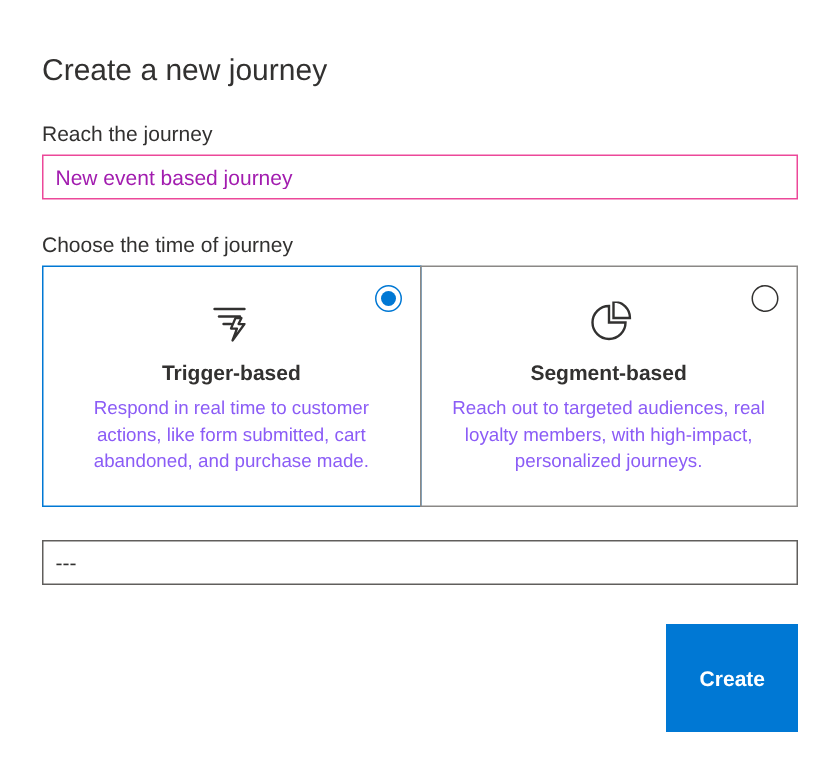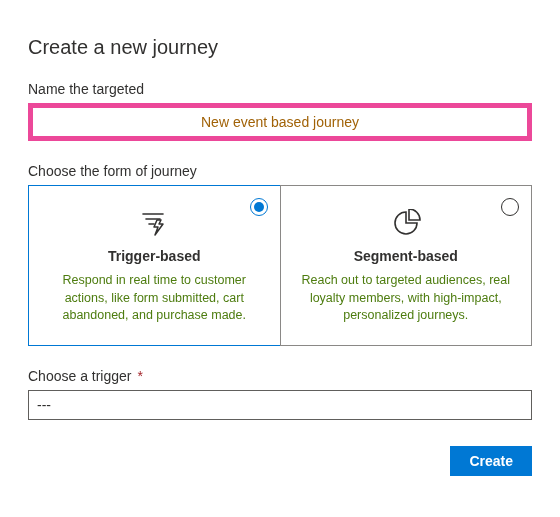--- a/index.html
+++ b/index.html
@@ -19,26 +19,25 @@
   }
   .label {
     font-size: 14px;
     margin-bottom: 6px;
   }
   .req { color: #a4262c; margin-left: 2px; }
   .text-input {
     width: 100%;
     padding: 6px 8px;
     font-size: 14px;
-    border: 5px solid #ec4899;
+    border: 1px solid #ec4899;
     background: #fff;
-    color: #a16207;
+    color: #a21caf;
     outline: none;
     font-family: inherit;
-    text-align: center;
   }
   .section { margin-bottom: 22px; }
   .cards {
     display: flex;
     gap: 0;
   }
   .card {
     flex: 1;
     border: 1px solid #8a8886;
     padding: 18px 14px 20px 14px;
@@ -81,66 +80,66 @@
     height: 30px;
     align-items: center;
   }
   .card-title {
     font-weight: 600;
     font-size: 14px;
     margin-bottom: 8px;
   }
   .card-desc {
     font-size: 12.5px;
-    color: #4d7c0f;
+    color: #8b5cf6;
     line-height: 1.4;
   }
   .select-wrap {
     width: 100%;
     border: 1px solid #605e5c;
     padding: 6px 8px;
     font-size: 14px;
     color: #323130;
     background: #fff;
     cursor: pointer;
   }
   .footer {
     display: flex;
     justify-content: flex-end;
     gap: 8px;
     margin-top: 26px;
   }
   .btn {
     min-width: 80px;
-    padding: 6px 18px;
+    padding: 24px 18px;
     font-size: 14px;
     font-family: inherit;
-    border: 1px solid #404040;
+    border: 4px solid #404040;
     background: #fff;
     cursor: pointer;
   }
   .btn.primary {
     background: #0078d4;
     border-color: #0078d4;
     color: #fff;
     font-weight: 600;
   }
 </style>
 </head>
 <body>
 
 <h1>Create a new journey</h1>
 
 <div class="section">
-  <div class="label">Name the targeted</div>
+  <div class="label">Reach the journey</div>
   <input type="text" class="text-input" value="New event based journey" style="">
 </div>
 
 <div class="section">
-  <div class="label">Choose the form of journey</div>
+  <div class="label">Choose the time of journey</div>
   <div class="cards">
 
     <div class="card selected">
       <div class="radio on"></div>
       <div class="card-icon">
         <svg width="30" height="26" viewBox="0 0 30 26">
           <g stroke="#323130" stroke-width="1.6" fill="none" stroke-linecap="round">
             <line x1="4" y1="4" x2="24" y2="4"></line>
             <line x1="7" y1="9" x2="21" y2="9"></line>
             <line x1="10" y1="14" x2="15" y2="14"></line>
@@ -163,24 +162,20 @@
         </svg>
       </div>
       <div class="card-title">Segment-based</div>
       <div class="card-desc">Reach out to targeted audiences, real loyalty members, with high-impact, personalized journeys.</div>
     </div>
 
   </div>
 </div>
 
 <div class="section">
-  <div class="label">
-    <span>Choose a trigger</span>
-    <span class="req">*</span>
-  </div>
   <div class="select-wrap">
     <span>---</span>
   </div>
 </div>
 
 <div class="footer">
   <button class="btn primary">Create</button>
 </div>
 
 </body></html>

